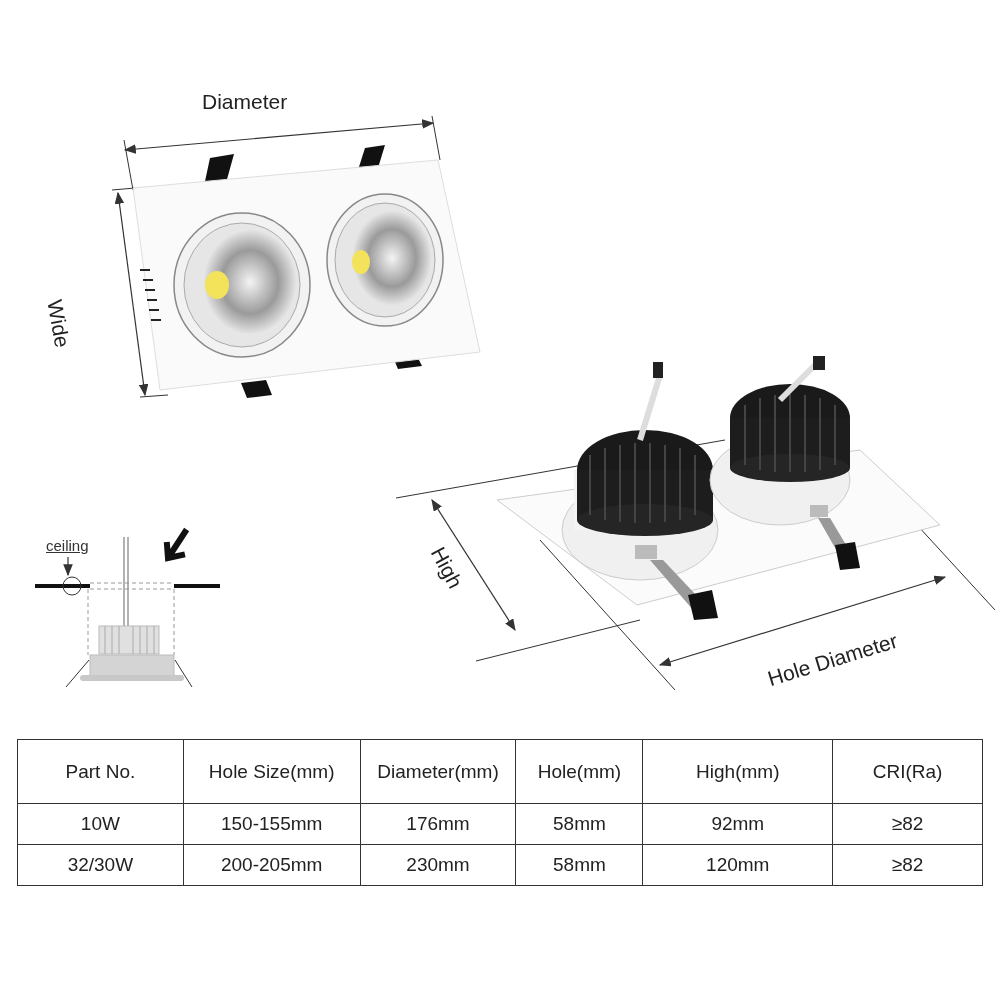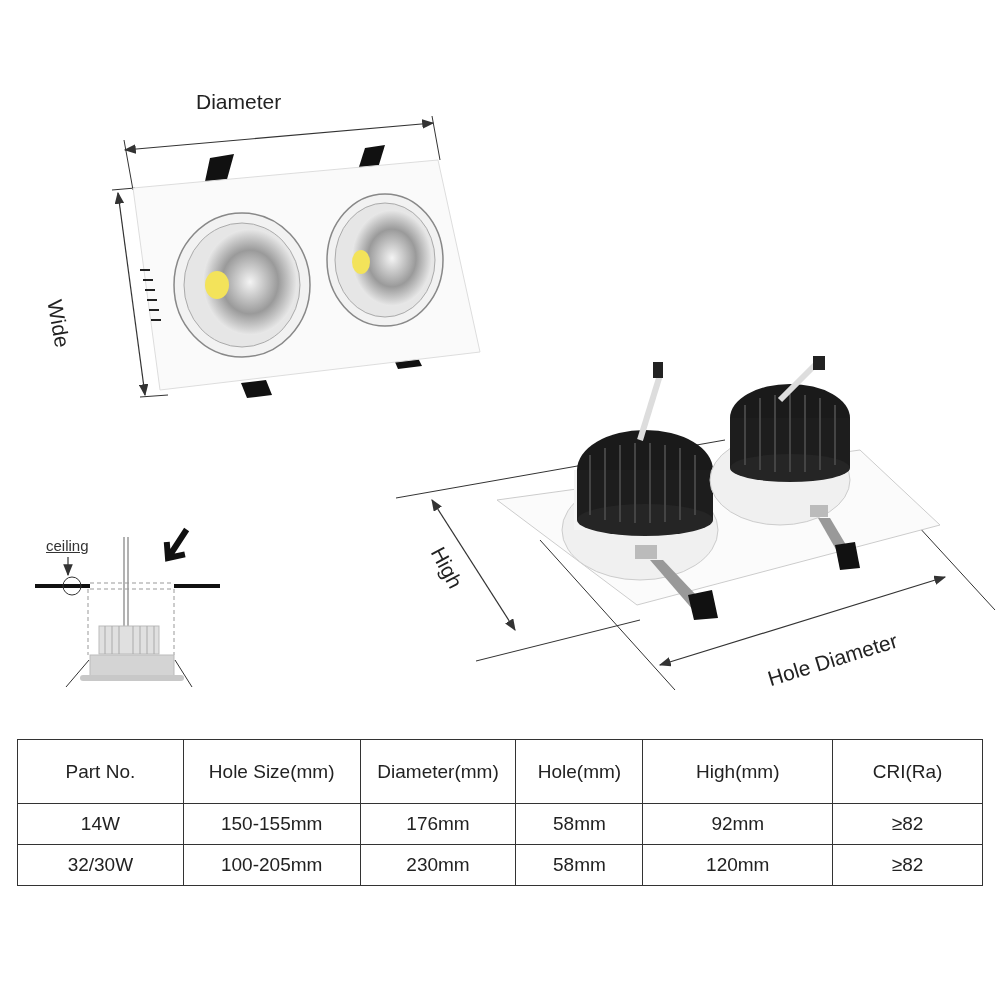--- a/index.html
+++ b/index.html
@@ -140,21 +140,21 @@
       </g>
     <rect x="90" y="655" width="84" height="22" fill="#d4d4d4" stroke="#bbb"></rect>
     <rect x="80" y="675" width="104" height="6" rx="3" fill="#c8c8c8"></rect>
     <line x1="89" y1="660" x2="66" y2="687" stroke="#333"></line>
     <line x1="175" y1="660" x2="192" y2="687" stroke="#333"></line>
 
     <path d="M185,532 L170,555 M167,545 L168,558 L182,555" stroke="#111" stroke-width="6" fill="none" stroke-linecap="square"></path>
   </g>
 </svg>
 
-<div class="abs lbl" style="left:196px; top:90px;">Diameter</div>
+<div class="abs lbl" style="left:202px; top:90px;">Diameter</div>
 <div class="abs lbl" style="left:66px; top:298px; transform:rotate(80deg); transform-origin:left top;">Wide</div>
 <div class="abs lbl" style="left:447px; top:543px; transform:rotate(62deg); transform-origin:left top;">High</div>
 <div class="abs lbl" style="left:765px; top:668px; transform:rotate(-17deg); transform-origin:left top;">Hole Diameter</div>
 <div class="abs" style="left:46px; top:537px; font-size:15px; color:#333;text-decoration:underline;">ceiling</div>
 
 <table class="spec">
   <colgroup>
     <col style="width:166px">
       <col style="width:177px">
       <col style="width:156px">
@@ -167,29 +167,29 @@
       <th>Part No.</th>
       <th>Hole Size(mm)</th>
       <th>Diameter(mm)</th>
       <th>Hole(mm)</th>
       <th>High(mm)</th>
       <th>CRI(Ra)</th>
     </tr>
   </thead>
   <tbody>
     <tr>
-      <td>14W</td>
+      <td>10W</td>
       <td>150-155mm</td>
       <td>176mm</td>
       <td>58mm</td>
       <td>92mm</td>
       <td>≥82</td>
     </tr>
     <tr>
       <td>32/30W</td>
-      <td>100-205mm</td>
+      <td>200-205mm</td>
       <td>230mm</td>
       <td>58mm</td>
       <td>120mm</td>
       <td>≥82</td>
     </tr>
   </tbody>
 </table>
 
 </body></html>

